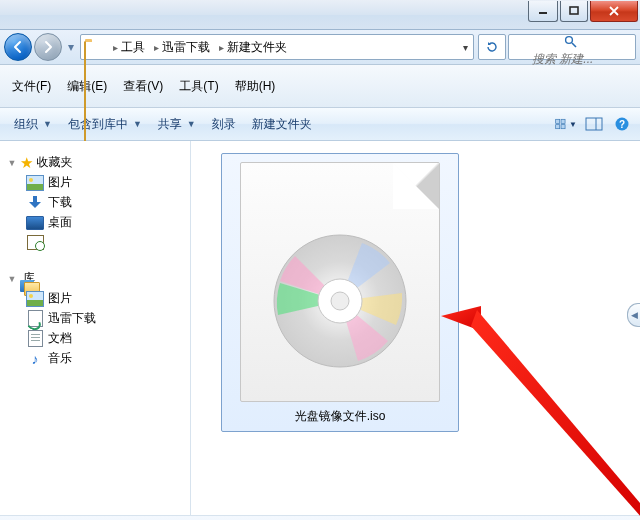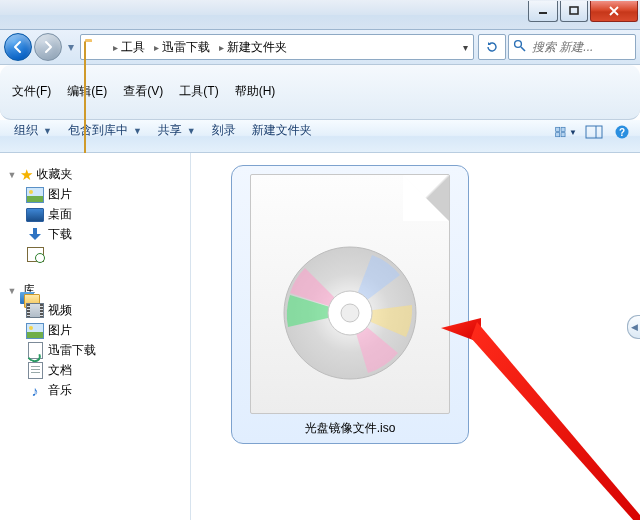--- a/index.html
+++ b/index.html
@@ -15,47 +15,47 @@
 .navrow{height:34px;background:linear-gradient(to bottom,#e9f1fb,#d7e6f5);display:flex;align-items:center;padding:0 4px;border-bottom:1px solid #b5c8da;}
 .navbtn{width:26px;height:26px;border-radius:50%;background:radial-gradient(circle at 35% 30%,#58a9f3,#0a62c4 70%,#064a98);border:1px solid #0a5aa8;display:flex;align-items:center;justify-content:center;margin-right:2px;box-shadow:inset 0 5px 6px rgba(255,255,255,.4);}
 .navbtn.fwd{background:radial-gradient(circle at 35% 30%,#c8d4e1,#99abbd 70%,#7f94a8);border-color:#7f94a8;}
 .nav-drop{width:14px;height:26px;display:flex;align-items:center;justify-content:center;color:#5a7aa0;}
 .address{flex:1;height:24px;background:#fff;border:1px solid #8ea9c4;border-radius:2px;display:flex;align-items:center;padding:0 3px;margin:0 2px;}
 .address .folder-ic{width:18px;height:16px;margin-right:4px;}
 .crumb{padding:1px 2px 1px 4px;display:flex;align-items:center;}
 .crumb .chev{margin:0 3px;color:#666;font-size:10px;}
 .addr-drop{margin-left:auto;color:#444;font-size:10px;padding-right:2px;}
 .refresh-box{width:26px;height:24px;background:#fff;border:1px solid #8ea9c4;border-radius:2px;display:flex;align-items:center;justify-content:center;margin-left:2px;}
-.search-box{width:118px;height:24px;background:#fff;border:1px solid #8ea9c4;border-radius:2px;display:flex;align-items:center;padding:0 4px;margin-left:2px;color:#7e7e7e;font-style:italic;}
+.search-box{width:118px;height:24px;background:#fff;border:1px solid #8ea9c4;border-radius:2px;display:flex;align-items:center;padding:0 4px;margin-left:2px;color:#7e7e7e;font-style:italic;flex-direction:column;}
 .search-box .sic{margin-right:4px;color:#2a6fb5;}
 .search-box input{border:none;outline:none;font-size:12px;width:80px;color:#7e7e7e;font-style:italic;background:transparent;}
 
 
-.menubar{height:22px;background:linear-gradient(to bottom,#f5f9fd,#e2edf7);border-bottom:1px solid #c0d0e0;display:flex;padding:16px 4px;border-radius:11px;}
+.menubar{height:22px;background:linear-gradient(to bottom,#f5f9fd,#e2edf7);border-bottom:1px solid #c0d0e0;display:flex;align-items:center;padding:10px 4px;}
 .menuitem{padding:2px 8px;}
 
 
-.toolbar{height:32px;background:linear-gradient(to bottom,#f6fbff 0%,#e4f0fb 48%,#d7e8f8 52%,#e4f0fb 100%);border-bottom:1px solid #b9cde0;display:flex;align-items:flex-start;padding:0 6px;color:#1a3e6e;}
+.toolbar{height:32px;background:linear-gradient(to bottom,#f6fbff 0%,#e4f0fb 48%,#d7e8f8 52%,#e4f0fb 100%);border-bottom:1px solid #b9cde0;display:flex;align-items:center;padding:0 6px;color:#1a3e6e;}
 .tlabel{display:flex;align-items:center;padding:2px 8px;}
 .tlabel .drop{font-size:9px;margin-left:5px;color:#3a5f8a;}
 .tool-right{margin-left:auto;display:flex;align-items:center;gap:4px;}
 .ticon{width:22px;height:22px;border:1px solid transparent;border-radius:2px;display:flex;align-items:center;justify-content:center;}
 
 
 .body{display:flex;height:374px;position:relative;}
 .sidebar{width:180px;border-right:1px solid #d7e3ee;background:#fff;padding:10px 2px 2px 8px;overflow:hidden;}
 .group-hdr{display:flex;align-items:center;margin:3px 0 2px -2px;}
 .tri{width:12px;text-align:center;color:#888;font-size:9px;margin-right:2px;}
 .group-hdr .lbl{margin-left:3px;}
 .subitem{display:flex;align-items:center;margin:3px 0 3px 18px;}
 .subitem .ic{width:18px;height:16px;margin-right:4px;display:flex;align-items:center;justify-content:center;}
 .spacer{height:14px;}
 
 .content{flex:1;background:#fff;position:relative;}
-.file-card{position:absolute;left:40px;top:12px;width:224px;border:1px solid #7da2ce;background:linear-gradient(to bottom,#f1f7ff,#e1eefe);border-radius:12px;padding:6px 6px 6px 6px;text-align:center;}
+.file-card{position:absolute;left:30px;top:12px;width:224px;border:1px solid #7da2ce;background:linear-gradient(to bottom,#f1f7ff,#e1eefe);border-radius:2px;padding:6px 6px 6px 6px;text-align:center;}
 .file-card .thumb{width:200px;height:240px;margin:2px auto 2px;position:relative;}
 .file-card .fname{margin-top:6px;color:#000;}
 
 .arrow-annot{position:absolute;pointer-events:none;}
 
 
 .details{height:48px;border-top:1px solid #d7e3ee;background:linear-gradient(to bottom,#f3f8fe,#e6f0fa);display:flex;align-items:center;padding:4px 8px;}
 .details .big-ic{width:44px;height:38px;margin-right:8px;}
 .details .txt{color:#1a4e8a;}
 
@@ -225,49 +225,43 @@
         <span class="lbl">收藏夹</span>
       </div>
       <div class="subitem">
           <span class="ic">
             <span class="ic-pic"></span>
           </span>
           <span>图片</span>
         </div>
       <div class="subitem">
           <span class="ic">
+            <span class="ic-dl"></span>
+          </span>
+          <span>下载</span>
+        </div>
+      <div class="subitem">
+          <span class="ic">
             <span class="ic-desktop"></span>
           </span>
           <span>桌面</span>
-        </div>
-      <div class="subitem">
-          <span class="ic">
-            <span class="ic-dl"></span>
-          </span>
-          <span>下载</span>
         </div>
       <div class="subitem">
           <span class="ic">
             <span class="ic-recent"></span>
           </span>
         </div>
 
       <div class="spacer"></div>
 
       <div class="group-hdr">
         <span class="tri">▼</span>
         <span><span class="ic-lib"><span class="back"></span><span class="front"></span></span></span>
         <span class="lbl">库</span>
       </div>
-      <div class="subitem">
-          <span class="ic">
-            <span class="ic-video"></span>
-          </span>
-          <span>视频</span>
-        </div>
       <div class="subitem">
           <span class="ic">
             <span class="ic-pic"></span>
           </span>
           <span>图片</span>
         </div>
       <div class="subitem">
           <span class="ic">
             <span class="ic-xl"></span>
           </span>

